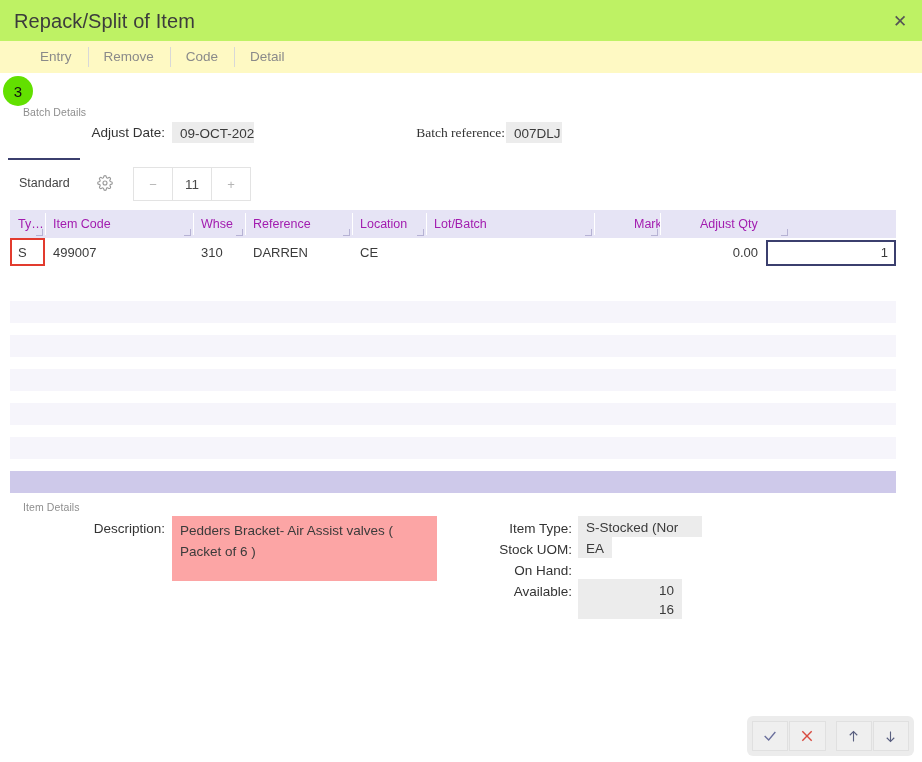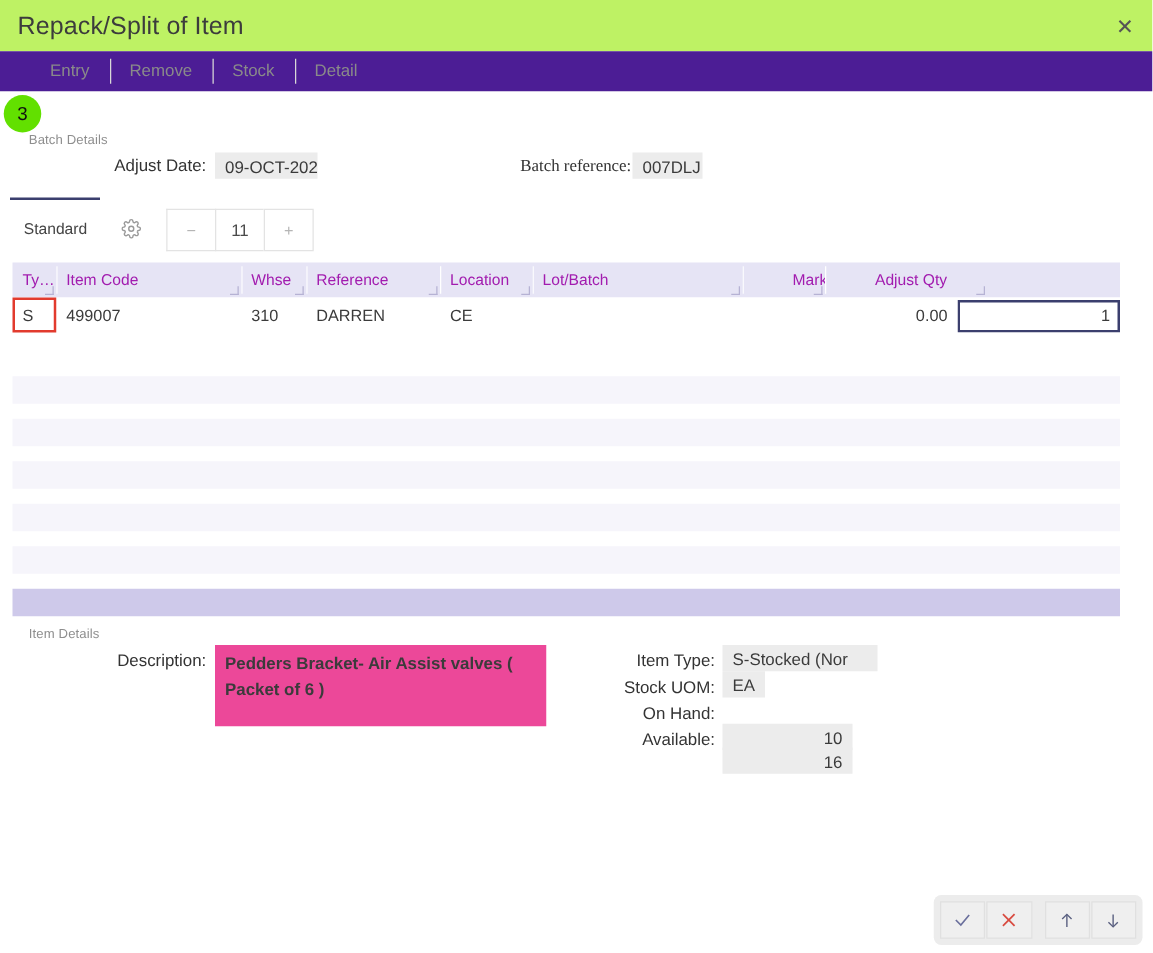--- a/index.html
+++ b/index.html
@@ -41,21 +41,21 @@
     line-height: 1;
     cursor: pointer;
     user-select: none;
   }
 
   
   .menubar {
     position: absolute;
     left: 0; top: 41px;
     width: 922px; height: 32px;
-    background: #4c1d95;
+    background: #fef9c3;
     display: flex;
     align-items: center;
     padding-left: 24px;
     box-sizing: border-box;
   }
   .menu-item {
     font-size: 13.5px;
     color: #8a8a8a;
     padding: 0 16px;
     line-height: 24px;
@@ -259,27 +259,26 @@
   .stripe.last {
     background: #cec9ea;
   }
 
   
   #lbl-desc   { left: 0px;   top: 521px; width: 165px; }
   #box-desc {
     position: absolute;
     left: 172px; top: 516px;
     width: 265px; height: 65px;
-    background: #ec4899;
+    background: #fca5a5;
     font-size: 13.5px;
     color: #3b3b3b;
     padding: 4px 8px;
     box-sizing: border-box;
     line-height: 21px;
-    font-weight: bold;
   }
   #lbl-itemtype { left: 400px; top: 521px; width: 172px; }
   #val-itemtype { left: 578px; top: 516px; width: 124px; height: 21px; }
   #lbl-uom      { left: 400px; top: 542px; width: 172px; }
   #val-uom      { left: 578px; top: 537px; width: 34px;  height: 21px; }
   #lbl-onhand   { left: 400px; top: 563px; width: 172px; }
   #val-onhand   { left: 578px; top: 558px; width: 104px; height: 21px; text-align: right; margin-top: 40px; }
   #lbl-avail    { left: 400px; top: 584px; width: 172px; }
   #val-avail    { left: 578px; top: 579px; width: 104px; height: 21px; text-align: right; }
 
@@ -312,21 +311,21 @@
 <body>
 
 <div class="titlebar">
   <div class="title-text">Repack/Split of Item</div>
   <div class="close-btn">✕</div>
 </div>
 
 <div class="menubar">
   <div class="menu-item">Entry</div>
   <div class="menu-item">Remove</div>
-  <div class="menu-item">Stock</div>
+  <div class="menu-item">Code</div>
   <div class="menu-item">Detail</div>
 </div>
 
 <div class="step-badge">3</div>
 
 <div class="section-caption" id="cap-batch">Batch Details</div>
 
 <div class="fld-label" id="lbl-adjdate">Adjust Date:</div>
 <div class="fld-value" id="val-adjdate">09-OCT-2023</div>
 <div class="fld-label" id="lbl-batchref">Batch reference:</div>

